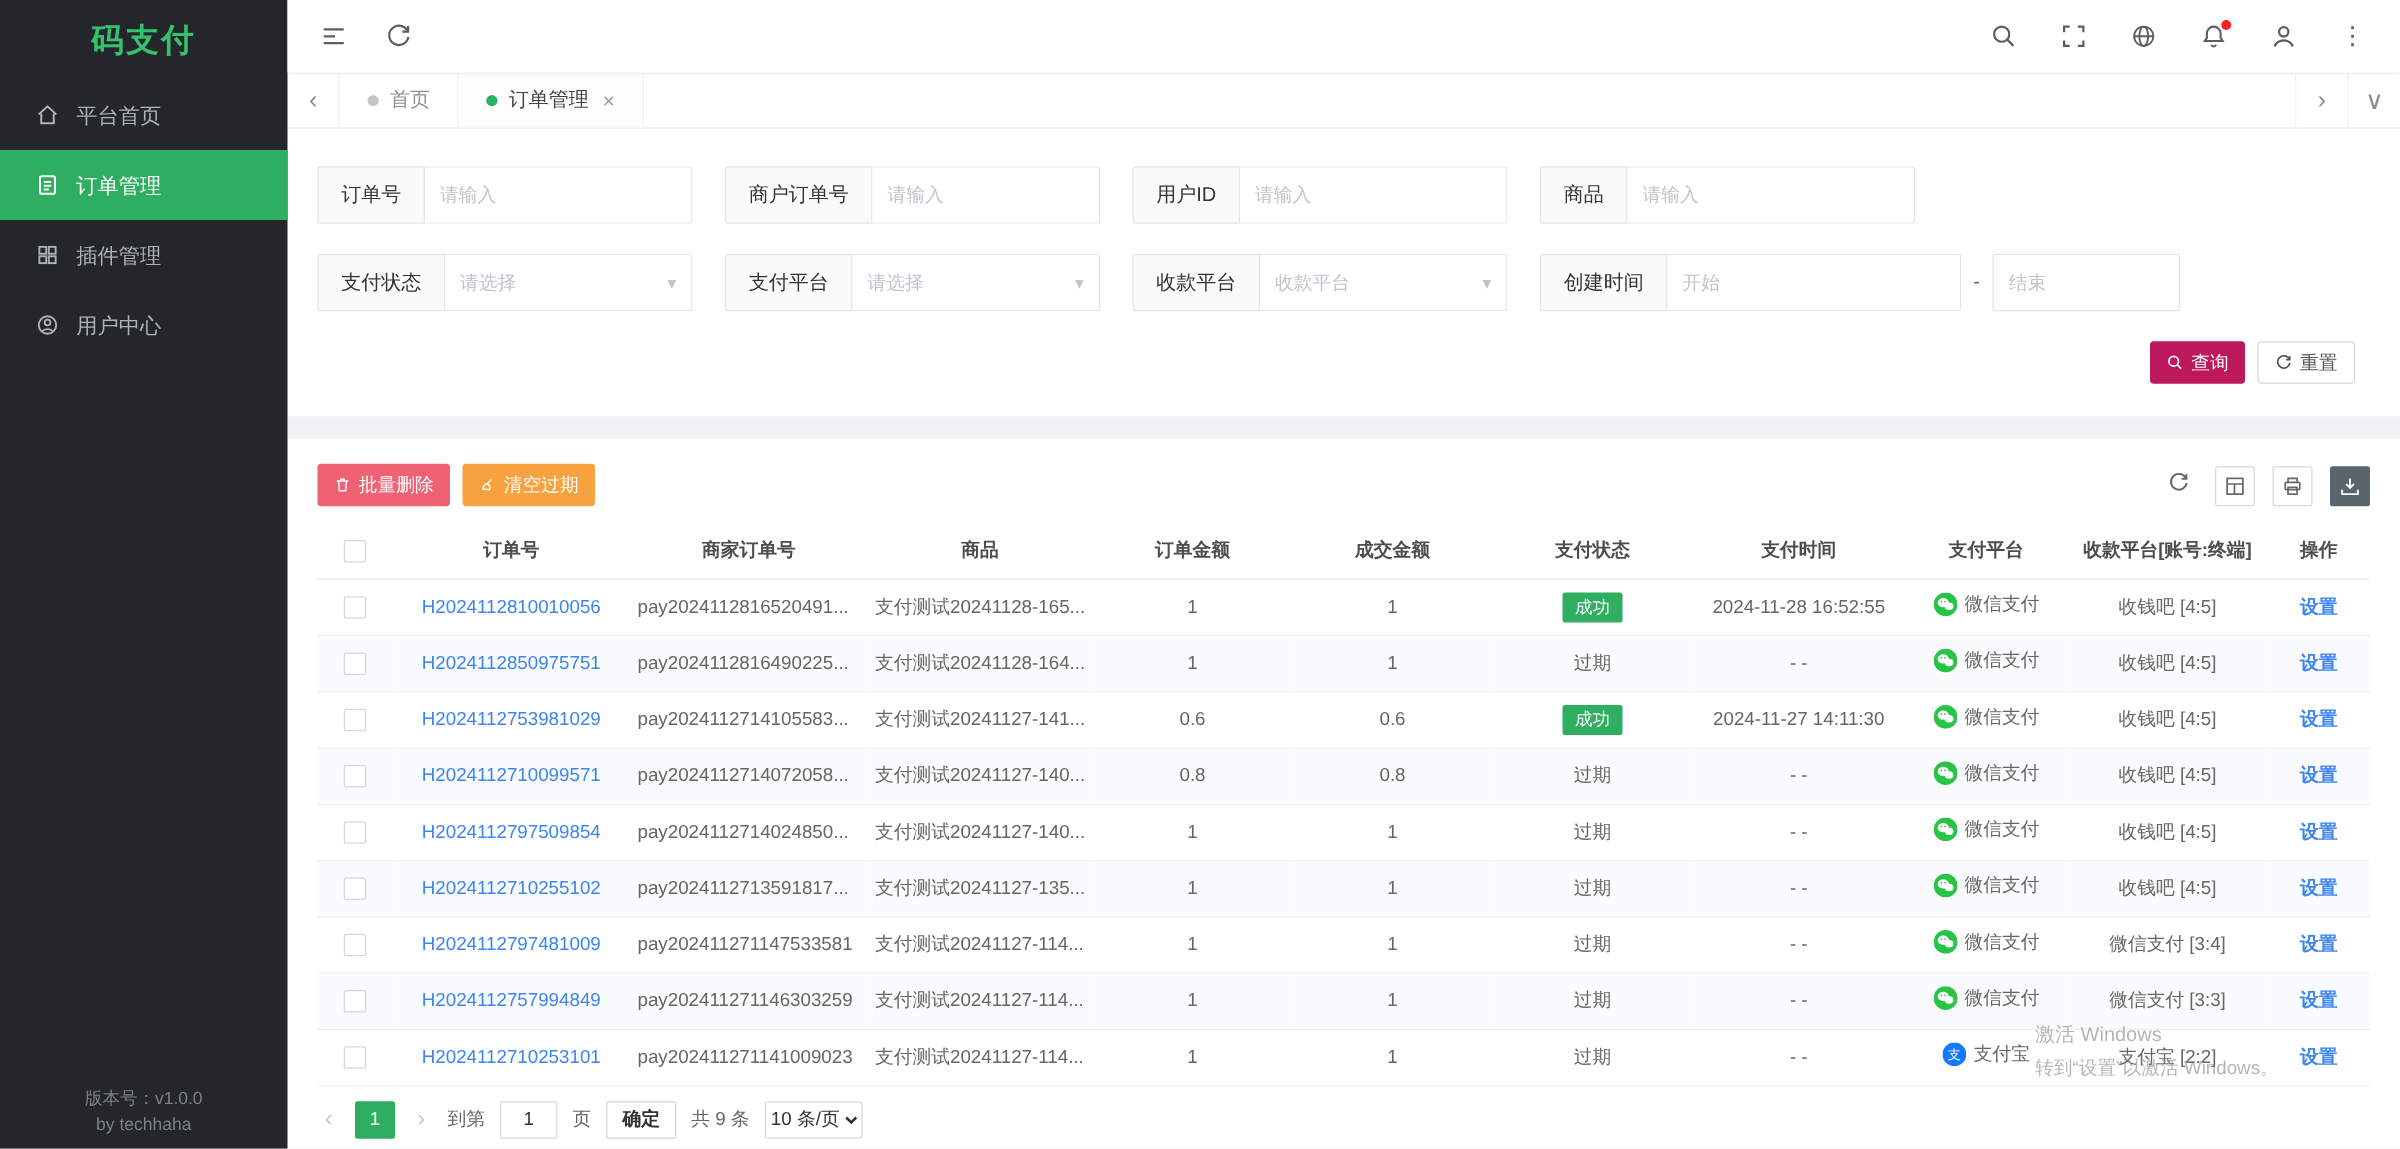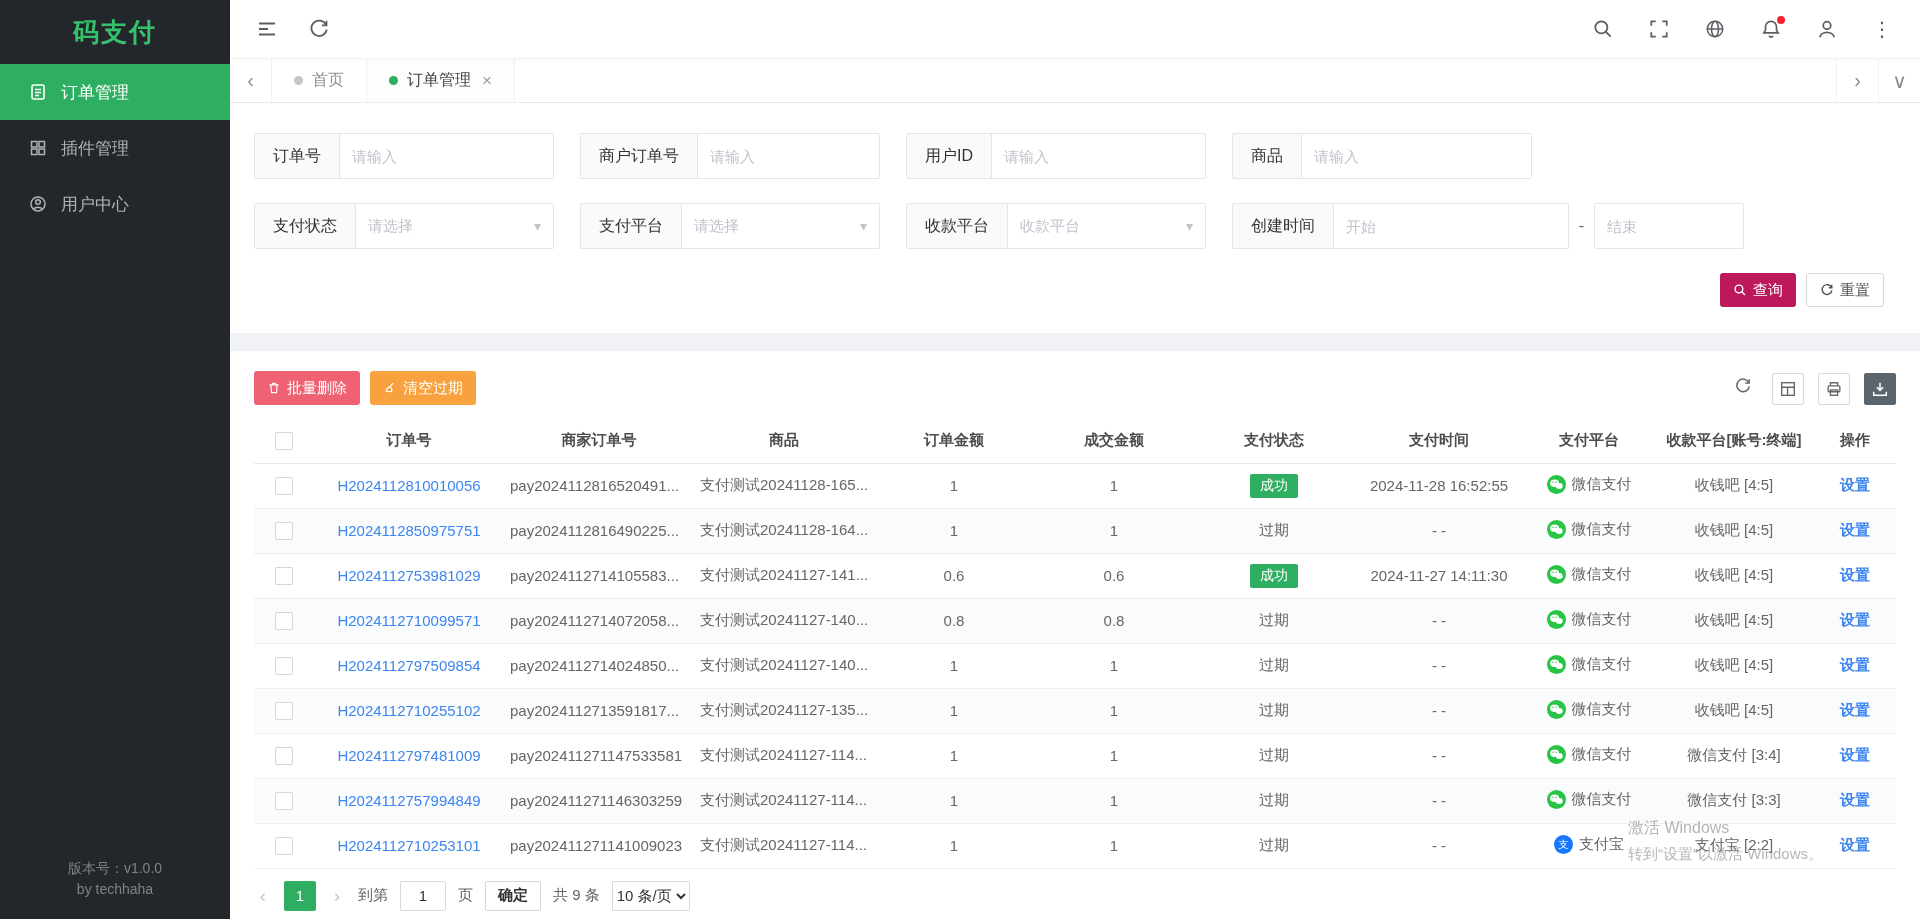--- a/index.html
+++ b/index.html
@@ -8,21 +8,21 @@
   .app { display:flex; width:100%; height:100%; }
 
   
   .sidebar { width:230px; height:100%; background:#23272b; flex:none; position:relative; }
   .logo { height:64px; display:flex; align-items:center; justify-content:center;
           color:#35c26d; font-size:26px; font-weight:bold; letter-spacing:2px; }
   .side-item { height:56px; display:flex; align-items:center; padding-left:28px; gap:13px;
                color:#aeb3b8; font-size:17px; cursor:pointer; }
   .side-item .side-icon { width:20px; height:20px; display:inline-flex; }
   .side-item.active { background:#2eae61; color:#fff; }
-  .side-version { position:absolute; bottom:20px; width:100%; text-align:center;
+  .side-version { position:absolute; bottom:10px; width:100%; text-align:center;
                   color:#7d8287; font-size:14px; line-height:1.45; }
 
   
   .main { flex:1; display:flex; flex-direction:column; min-width:0; }
 
   .topbar { height:58px; background:#fff; display:flex; align-items:center;
             padding:0 34px 0 26px; box-shadow:0 1px 4px rgba(0,0,0,.05); position:relative; z-index:5; }
   .topbar .left-icons { display:flex; gap:30px; align-items:center; }
   .topbar .right-icons { margin-left:auto; display:flex; gap:34px; align-items:center; }
   .hicon { width:22px; height:22px; color:#5a5e63; display:inline-flex; cursor:pointer; position:relative; }
@@ -123,20 +123,29 @@
   .watermark .l2 { font-size:15px; margin-top:6px; }
 </style>
 </head>
 <body>
 
 <div class="app">
 
   <aside class="sidebar">
     <div class="logo">码支付</div>
     <nav>
+      <div class="side-item">
+        <span class="side-icon">
+          <svg viewBox="0 0 20 20" fill="none" stroke="currentColor" stroke-width="1.6">
+              <path d="M3 9.5 L10 3 l7 6.5"></path>
+              <path d="M5 8.7 V16.5 h10 V8.7"></path>
+            </svg>
+        </span>
+        <span>平台首页</span>
+      </div>
       <div class="side-item active">
         <span class="side-icon">
           <svg viewBox="0 0 20 20" fill="none" stroke="currentColor" stroke-width="1.6">
               <rect x="4" y="3" width="12" height="14" rx="1.5"></rect>
               <path d="M7 7.5 h6 M7 10.5 h6 M7 13.5 h4"></path>
             </svg>
         </span>
         <span>订单管理</span>
       </div>
       <div class="side-item">

